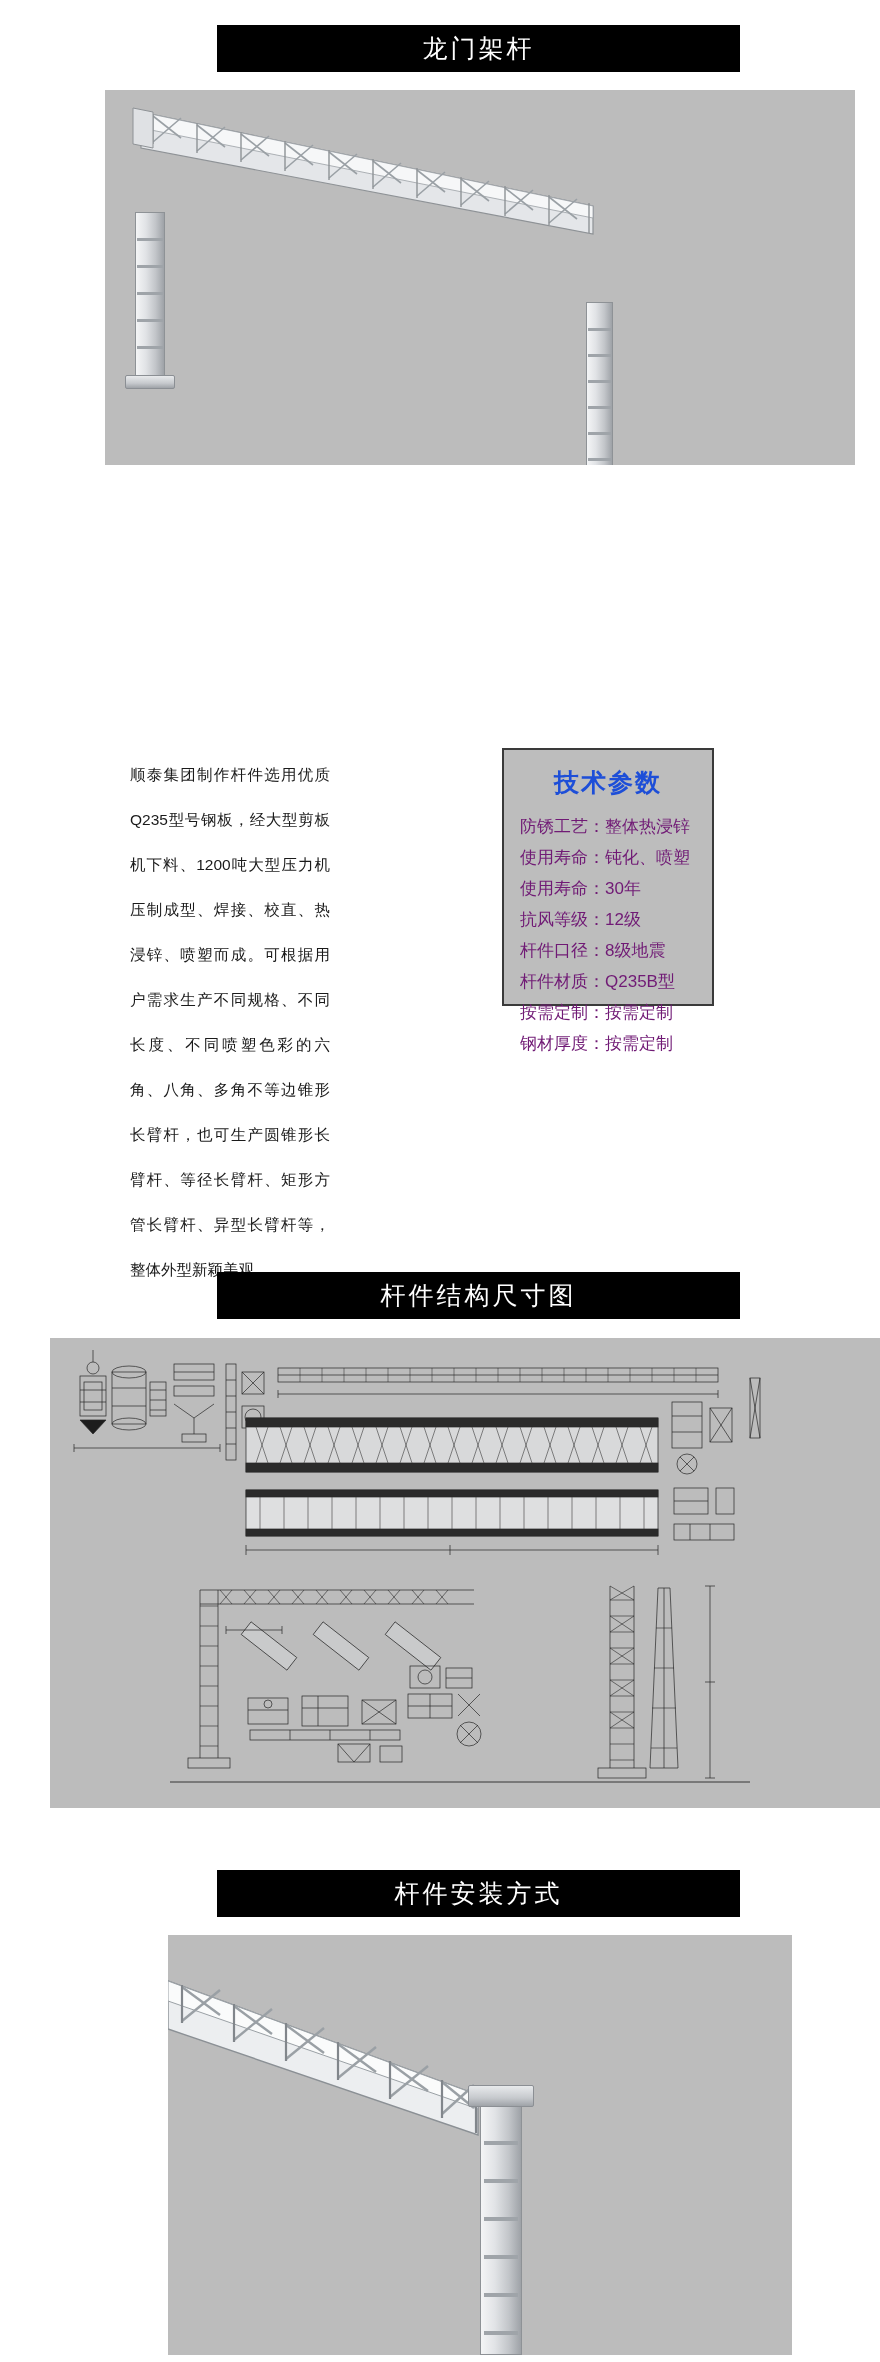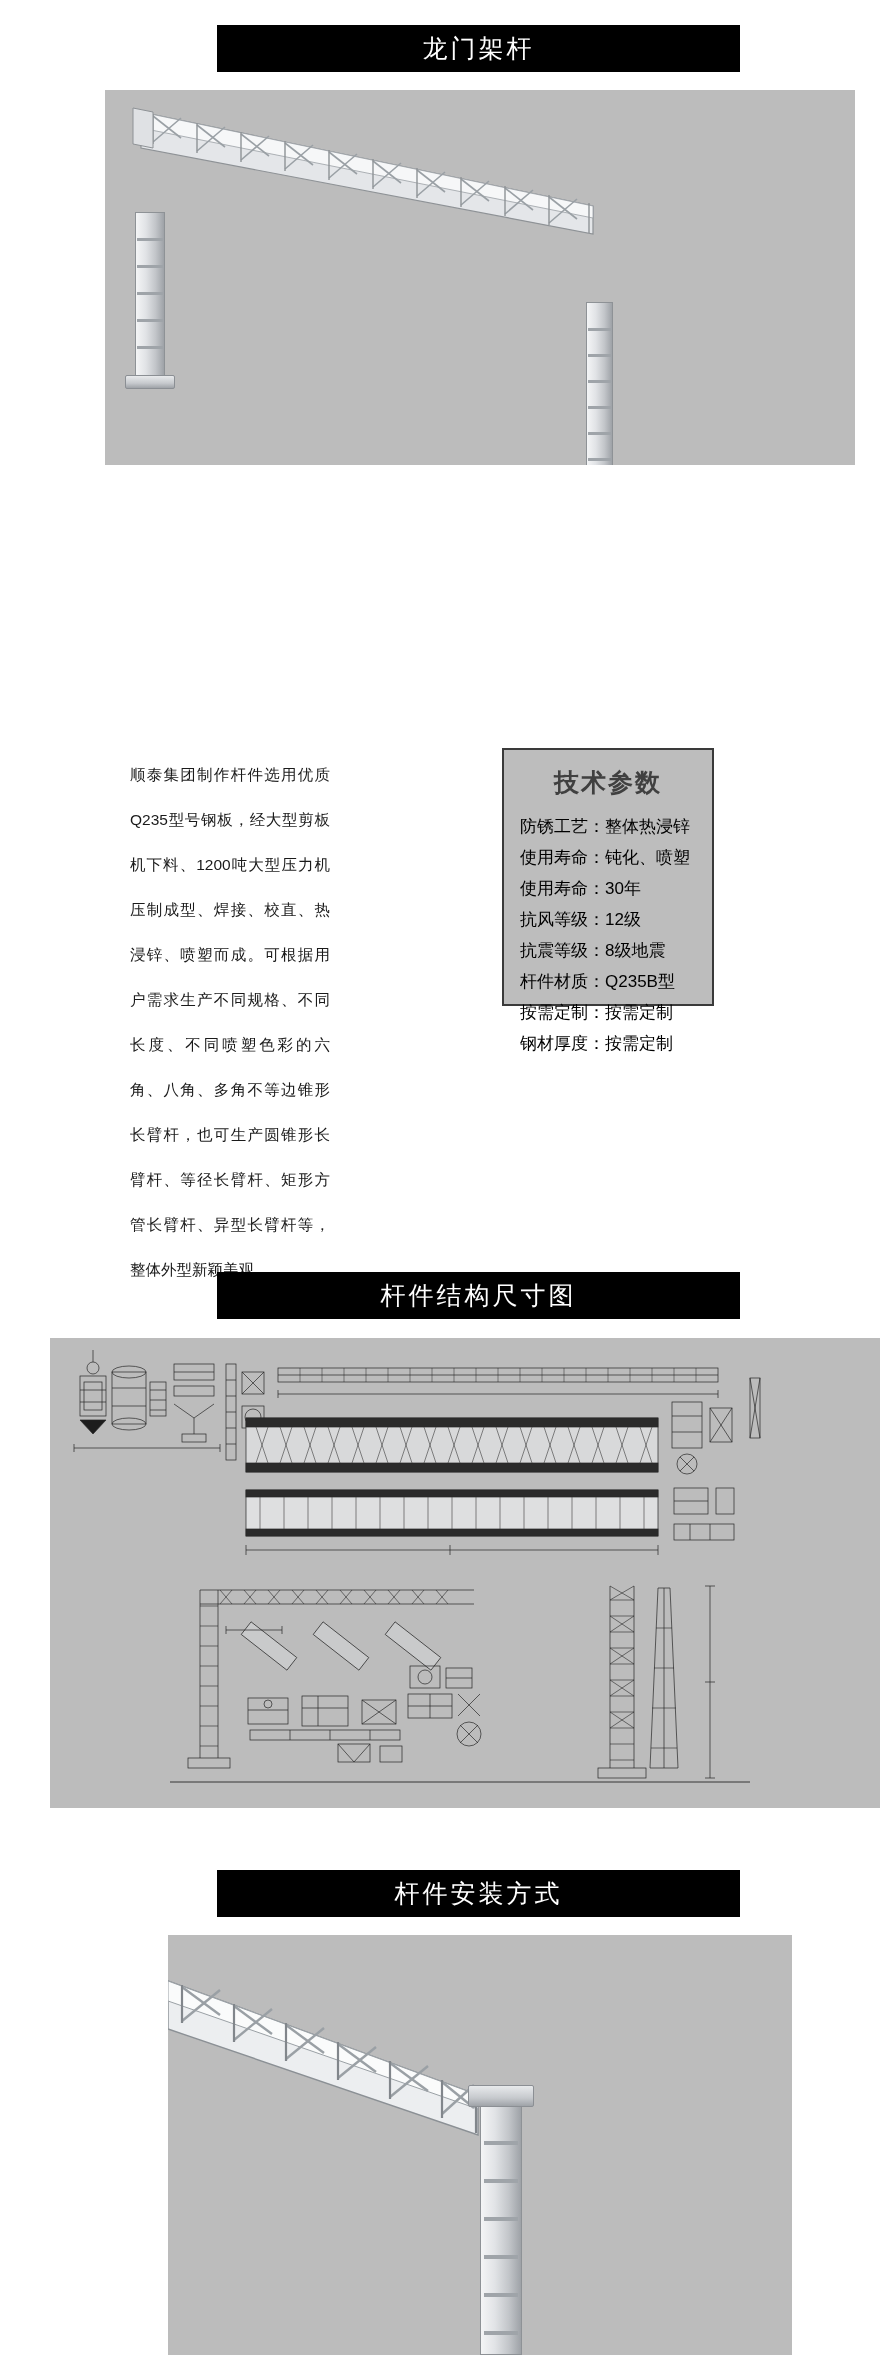--- a/index.html
+++ b/index.html
@@ -63,30 +63,30 @@
   }
   .spec-box {
     position:absolute;
     background:#bdbdbd;
     border:2px solid #3a3a3a;
   }
   .spec-title {
     text-align:center;
     font-size:25px;
     font-weight:700;
-    color:#404040;
+    color:#1d4ed8;
     letter-spacing:2px;
     margin-top:16px;
     margin-bottom:12px;
   }
   .spec-list { padding:0 16px 12px 16px; }
   .spec-row {
     font-size:17px;
     line-height:31px;
-    color:#000000;
+    color:#701a75;
     white-space:nowrap;
   }
   .spec-row .k { }
   .spec-row .v { }
 
   
   .cad {
     position:absolute;
     background:#bcbcbc;
     overflow:hidden;
@@ -177,21 +177,21 @@
       <div class="spec-row">
         <span class="k">使用寿命：</span><span class="v">钝化、喷塑</span>
       </div>
       <div class="spec-row">
         <span class="k">使用寿命：</span><span class="v">30年</span>
       </div>
       <div class="spec-row">
         <span class="k">抗风等级：</span><span class="v">12级</span>
       </div>
       <div class="spec-row">
-        <span class="k">抗震等级：</span><span class="v">8级地震</span>
+        <span class="k">杆件口径：</span><span class="v">8级地震</span>
       </div>
       <div class="spec-row">
         <span class="k">杆件材质：</span><span class="v">Q235B型</span>
       </div>
       <div class="spec-row">
         <span class="k">按需定制：</span><span class="v">按需定制</span>
       </div>
       <div class="spec-row">
         <span class="k">钢材厚度：</span><span class="v">按需定制</span>
       </div>

